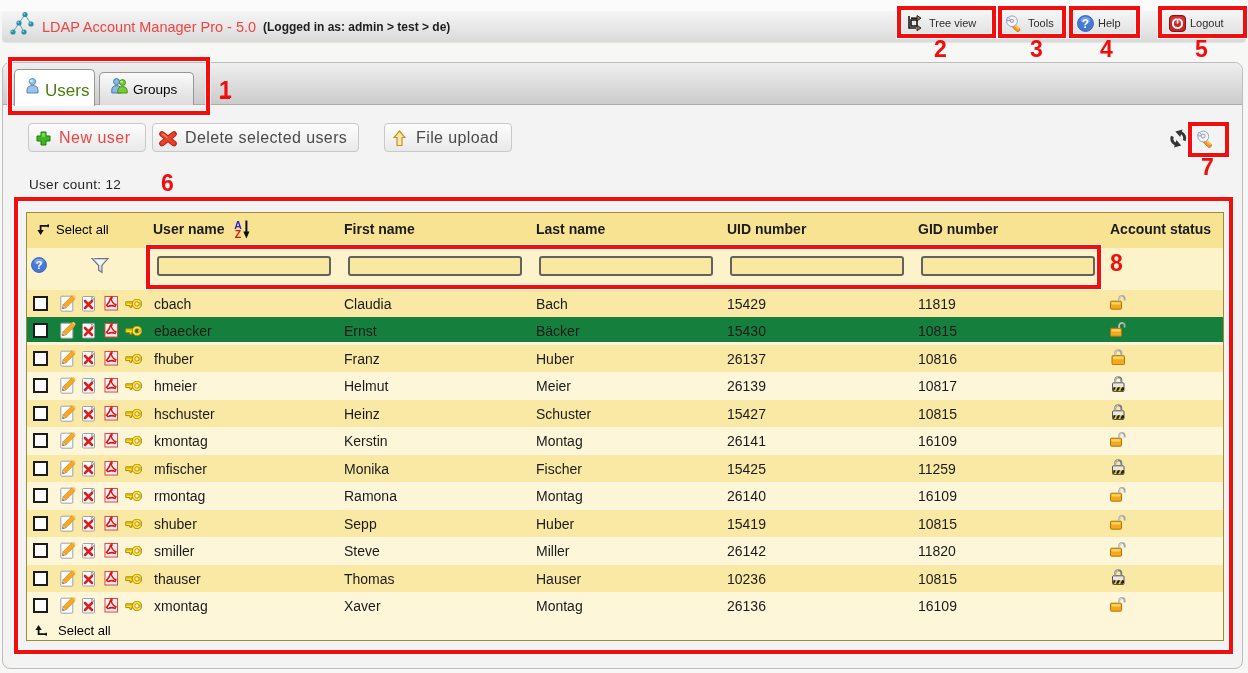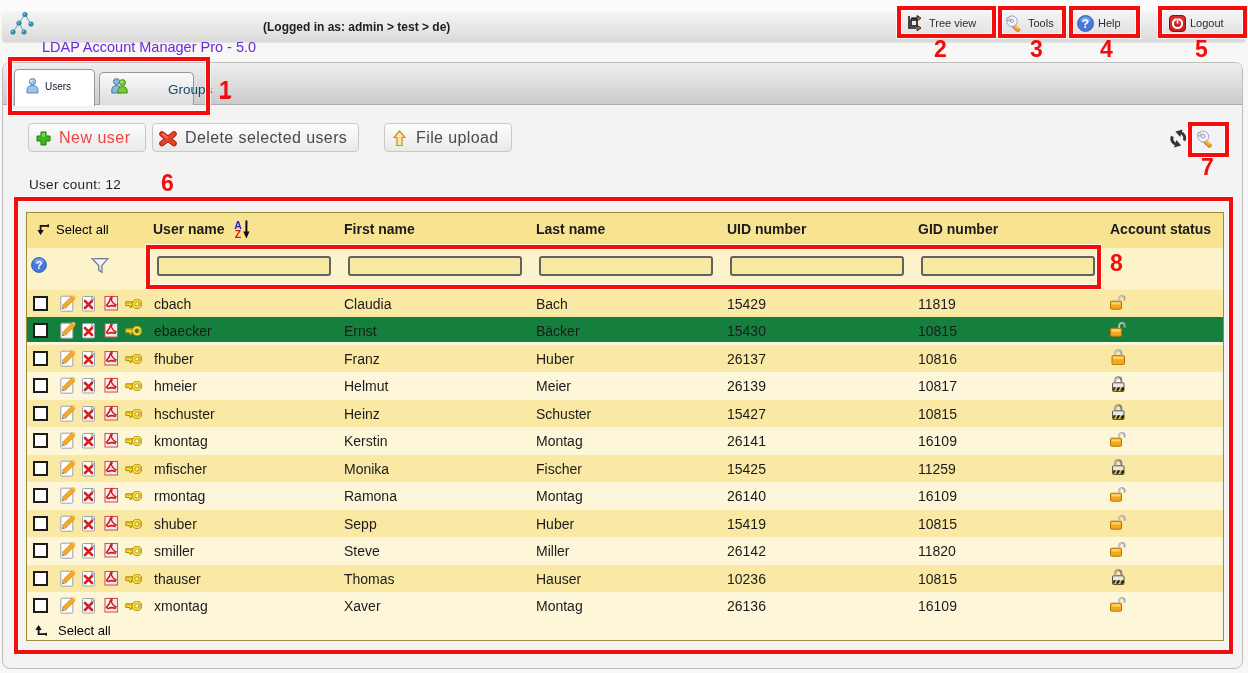--- a/index.html
+++ b/index.html
@@ -2,21 +2,21 @@
 <html><head>
 <meta charset="utf-8">
 <style>
 * { margin:0; padding:0; box-sizing:content-box; }
 html,body { width:1248px; height:673px; }
 body { font-family:"Liberation Sans", sans-serif; background:#f7f7f6; position:relative; overflow:hidden; }
 .abs { position:absolute; }
 
 #band { left:2px; top:11px; width:1244px; height:31px; border-radius:4px;
   background:linear-gradient(#f5f5f5,#e7e7e7 55%,#d9d9d9); box-shadow:0 1px 1px rgba(0,0,0,0.08); }
-#title { left:42px; top:19px; font-size:14.5px; color:#6d28d9;margin-top:20px; }
+#title { left:42px; top:19px; font-size:14.5px; color:#ef4444; }
 #loggedin { left:263px; top:20px; font-size:12px; font-weight:bold; color:#1e1e1e; }
 .menutext { font-size:11px; color:#2c2c2c; top:17px; }
 
 .rbox { border:4px solid #f30d0d; box-shadow:0 0 0 1px rgba(255,255,255,0.75), inset 0 0 0 1px rgba(255,255,255,0.75); }
 .rnum { color:#f20d0d; font-weight:bold; font-size:23px; line-height:16px; }
 
 #panel { left:2px; top:62px; width:1239px; height:605px; background:#f3f3f3;
   border:1px solid #bdbdbd; border-radius:8px; }
 #tabstrip { left:3px; top:63px; width:1239px; height:41px; border-radius:7px 7px 0 0;
   background:linear-gradient(#efefef,#d6d6d6 70%,#cbcbcb); border-bottom:1px solid #ababab; }
@@ -147,22 +147,22 @@
 <div class="abs rbox" style="left:1158px; top:6px; width:81px; height:24px;"></div>
 <div class="abs rnum" style="left:934px; top:41px;">2</div>
 <div class="abs rnum" style="left:1030px; top:41px;">3</div>
 <div class="abs rnum" style="left:1100px; top:41px;">4</div>
 <div class="abs rnum" style="left:1195px; top:41px;">5</div>
 
 <div id="panel" class="abs"></div>
 <div id="tabstrip" class="abs"></div>
 <div id="tabusers" class="abs tab"></div>
 <div id="tabgroups" class="abs tab"></div>
-<div class="abs" style="left:45px; top:81px; font-size:10px; color:#0f172a; z-index:4;">Users</div>
-<div class="abs" style="left:133px; top:82px; font-size:13.5px; color:#0c4a6e; z-index:4;margin-left:35px;">Groups</div>
+<div class="abs" style="left:45px; top:81px; font-size:17px; color:#4d7c0f; z-index:4;">Users</div>
+<div class="abs" style="left:133px; top:82px; font-size:13.5px; color:#000000; z-index:4;">Groups</div>
 <svg class="abs" style="left:26px; top:78px; z-index:4;" width="13" height="16" viewBox="0 0 13 16">
   <circle cx="6.5" cy="3.6" r="3.1" fill="#9cc4ea" stroke="#4a80b8" stroke-width="0.9"></circle>
   <path d="M1 15 L1 12 C1 9 3 7.5 6.5 7.5 C10 7.5 12 9 12 12 L12 15 Z" fill="#9cc4ea" stroke="#4a80b8" stroke-width="0.9"></path>
   <ellipse cx="5.4" cy="2.8" rx="1.5" ry="1.1" fill="#d8eafa"></ellipse>
 </svg>
 <svg class="abs" style="left:111px; top:77px; z-index:4;" width="17" height="17" viewBox="0 0 17 17">
   <circle cx="5.5" cy="4.6" r="3" fill="#8ab8e2" stroke="#3a70a8" stroke-width="0.9"></circle>
   <path d="M0.8 16 L0.8 13 C0.8 10.2 2.6 8.6 5.5 8.6 C8.4 8.6 10.2 10.2 10.2 13 L10.2 16 Z" fill="#8ab8e2" stroke="#3a70a8" stroke-width="0.9"></path>
   <circle cx="11.5" cy="5.6" r="3" fill="#77cc33" stroke="#3f8811" stroke-width="0.9"></circle>
   <path d="M6.8 16 L6.8 14 C6.8 11.2 8.6 9.6 11.5 9.6 C14.4 9.6 16.2 11.2 16.2 14 L16.2 16 Z" fill="#77cc33" stroke="#3f8811" stroke-width="0.9"></path>

